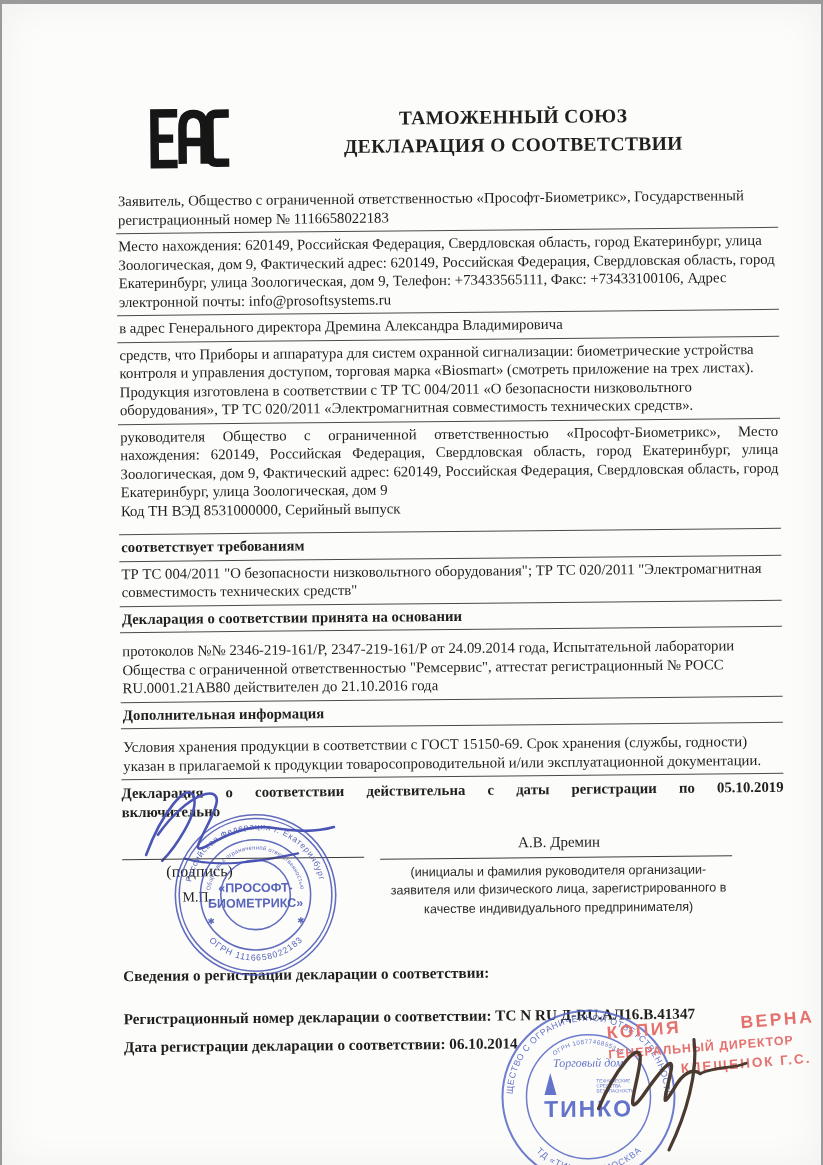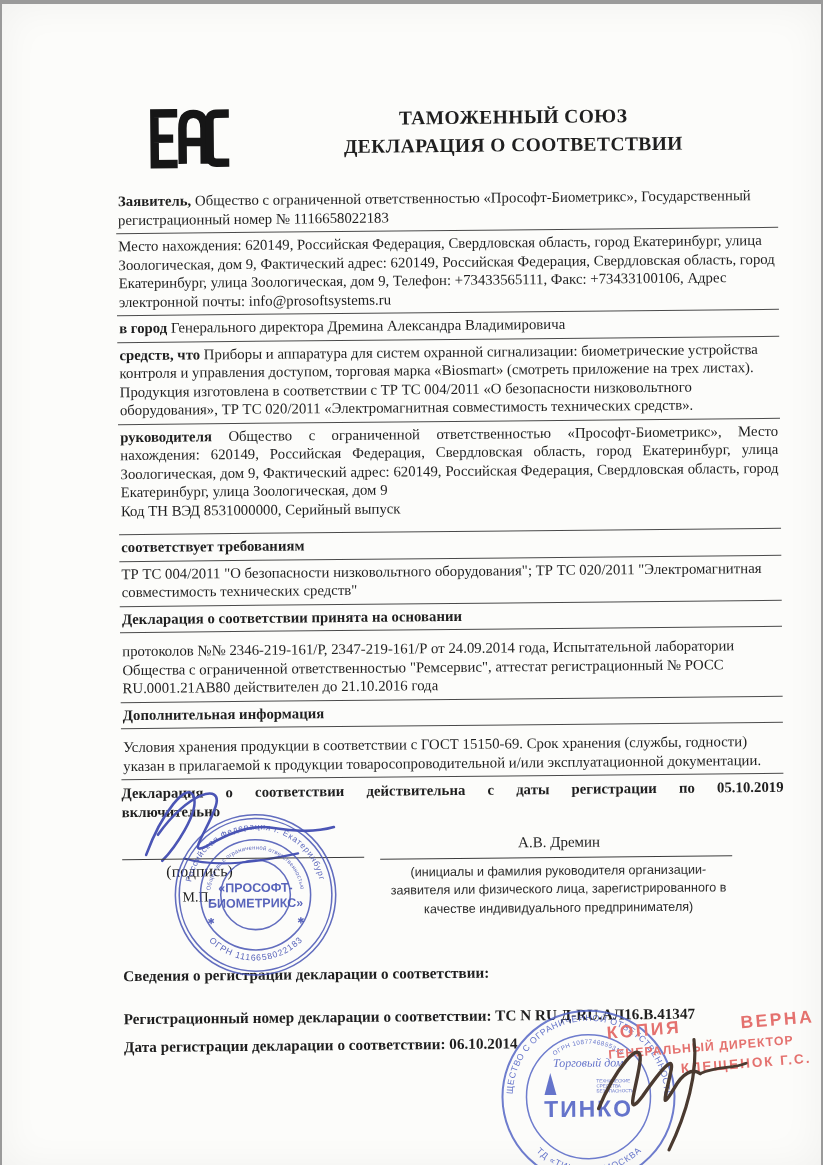--- a/index.html
+++ b/index.html
@@ -13,21 +13,21 @@
     position:relative;margin-left:112px;width:662px;height:100%;
     transform:rotate(-0.55deg);transform-origin:50% 0;
     font-size:14.8px;line-height:18.5px;
   }
   .docheader{display:flex;align-items:flex-start;padding-top:88px;}
   .eac{width:88px;height:88px;margin-left:30px;flex:0 0 auto;}
   .titles{flex:1;text-align:center;margin-left:16px;padding-top:12px;
     font-weight:bold;font-size:19.5px;line-height:1.45;letter-spacing:.4px;}
   .sec{border-bottom:1.3px solid #4a4a4a;padding:3px 2px 4px 2px;}
   .sec p{margin:0;}
-  .b{font-weight:bold;}
+  .b{font-weight:normal;}
   .just{text-align:justify;}
   .gap-bottom{padding-bottom:14px;}
   .head-row{font-weight:bold;}
   .pad-top{padding-top:9px;}
   .validity{margin-top:4px;font-weight:bold;}
   .validity .l1{text-align:justify;text-align-last:justify;}
   
   .sig-area{position:relative;height:132px;margin-top:2px;}
   .sig-line-left{position:absolute;left:0;top:36px;width:242px;border-top:1.4px solid #3c3c3c;}
   .sig-caption{position:absolute;left:44px;top:40px;font-size:16px;}
@@ -76,21 +76,21 @@
     <div class="sec" style="margin-top:6px;">
       <p><span class="b">Заявитель,</span>
       <span>Общество с ограниченной ответственностью «Прософт-Биометрикс», Государственный регистрационный номер № 1116658022183</span></p>
     </div>
 
     <div class="sec">
       <p>Место нахождения: 620149, Российская Федерация, Свердловская область, город Екатеринбург, улица Зоологическая, дом 9, Фактический адрес: 620149, Российская Федерация, Свердловская область, город Екатеринбург, улица Зоологическая, дом 9, Телефон: +73433565111, Факс: +73433100106, Адрес электронной почты: info@prosoftsystems.ru</p>
     </div>
 
     <div class="sec">
-      <p><span class="b">в город</span>
+      <p><span class="b">в адрес</span>
       <span>Генерального директора Дремина Александра Владимировича</span></p>
     </div>
 
     <div class="sec">
       <p><span class="b">средств, что</span>
       <span>Приборы и аппаратура для систем охранной сигнализации: биометрические устройства контроля и управления доступом, торговая марка «Biosmart» (смотреть приложение на трех листах). Продукция изготовлена в соответствии с ТР ТС 004/2011 «О безопасности низковольтного оборудования», ТР ТС 020/2011 «Электромагнитная совместимость технических средств».</span></p>
     </div>
 
     <div class="sec gap-bottom">
       <p class="just"><span class="b">руководителя</span>

